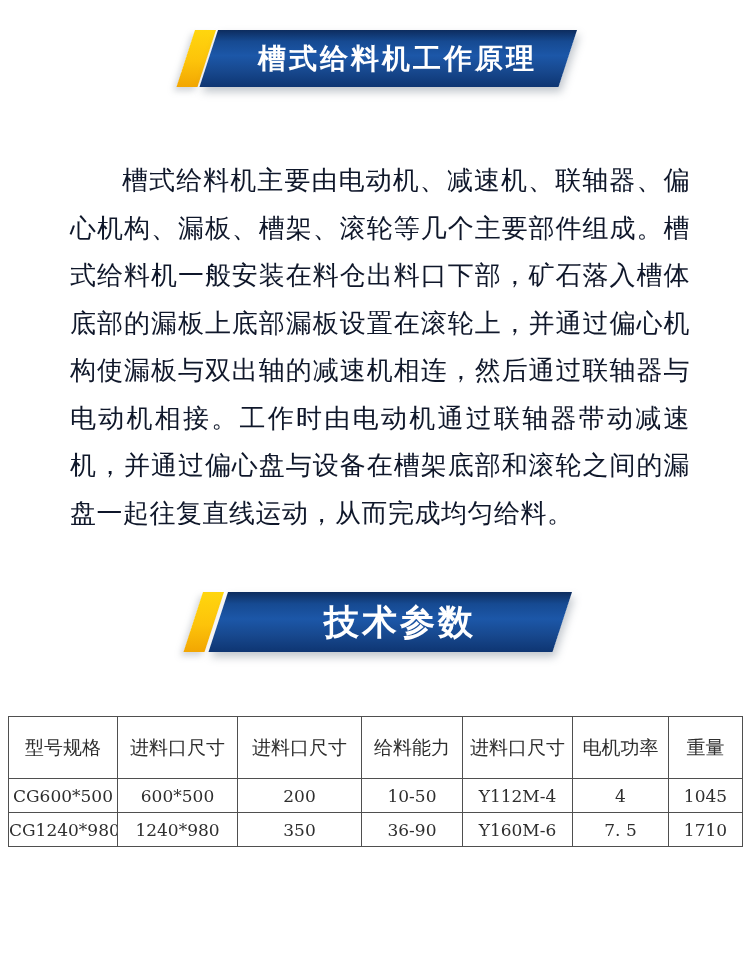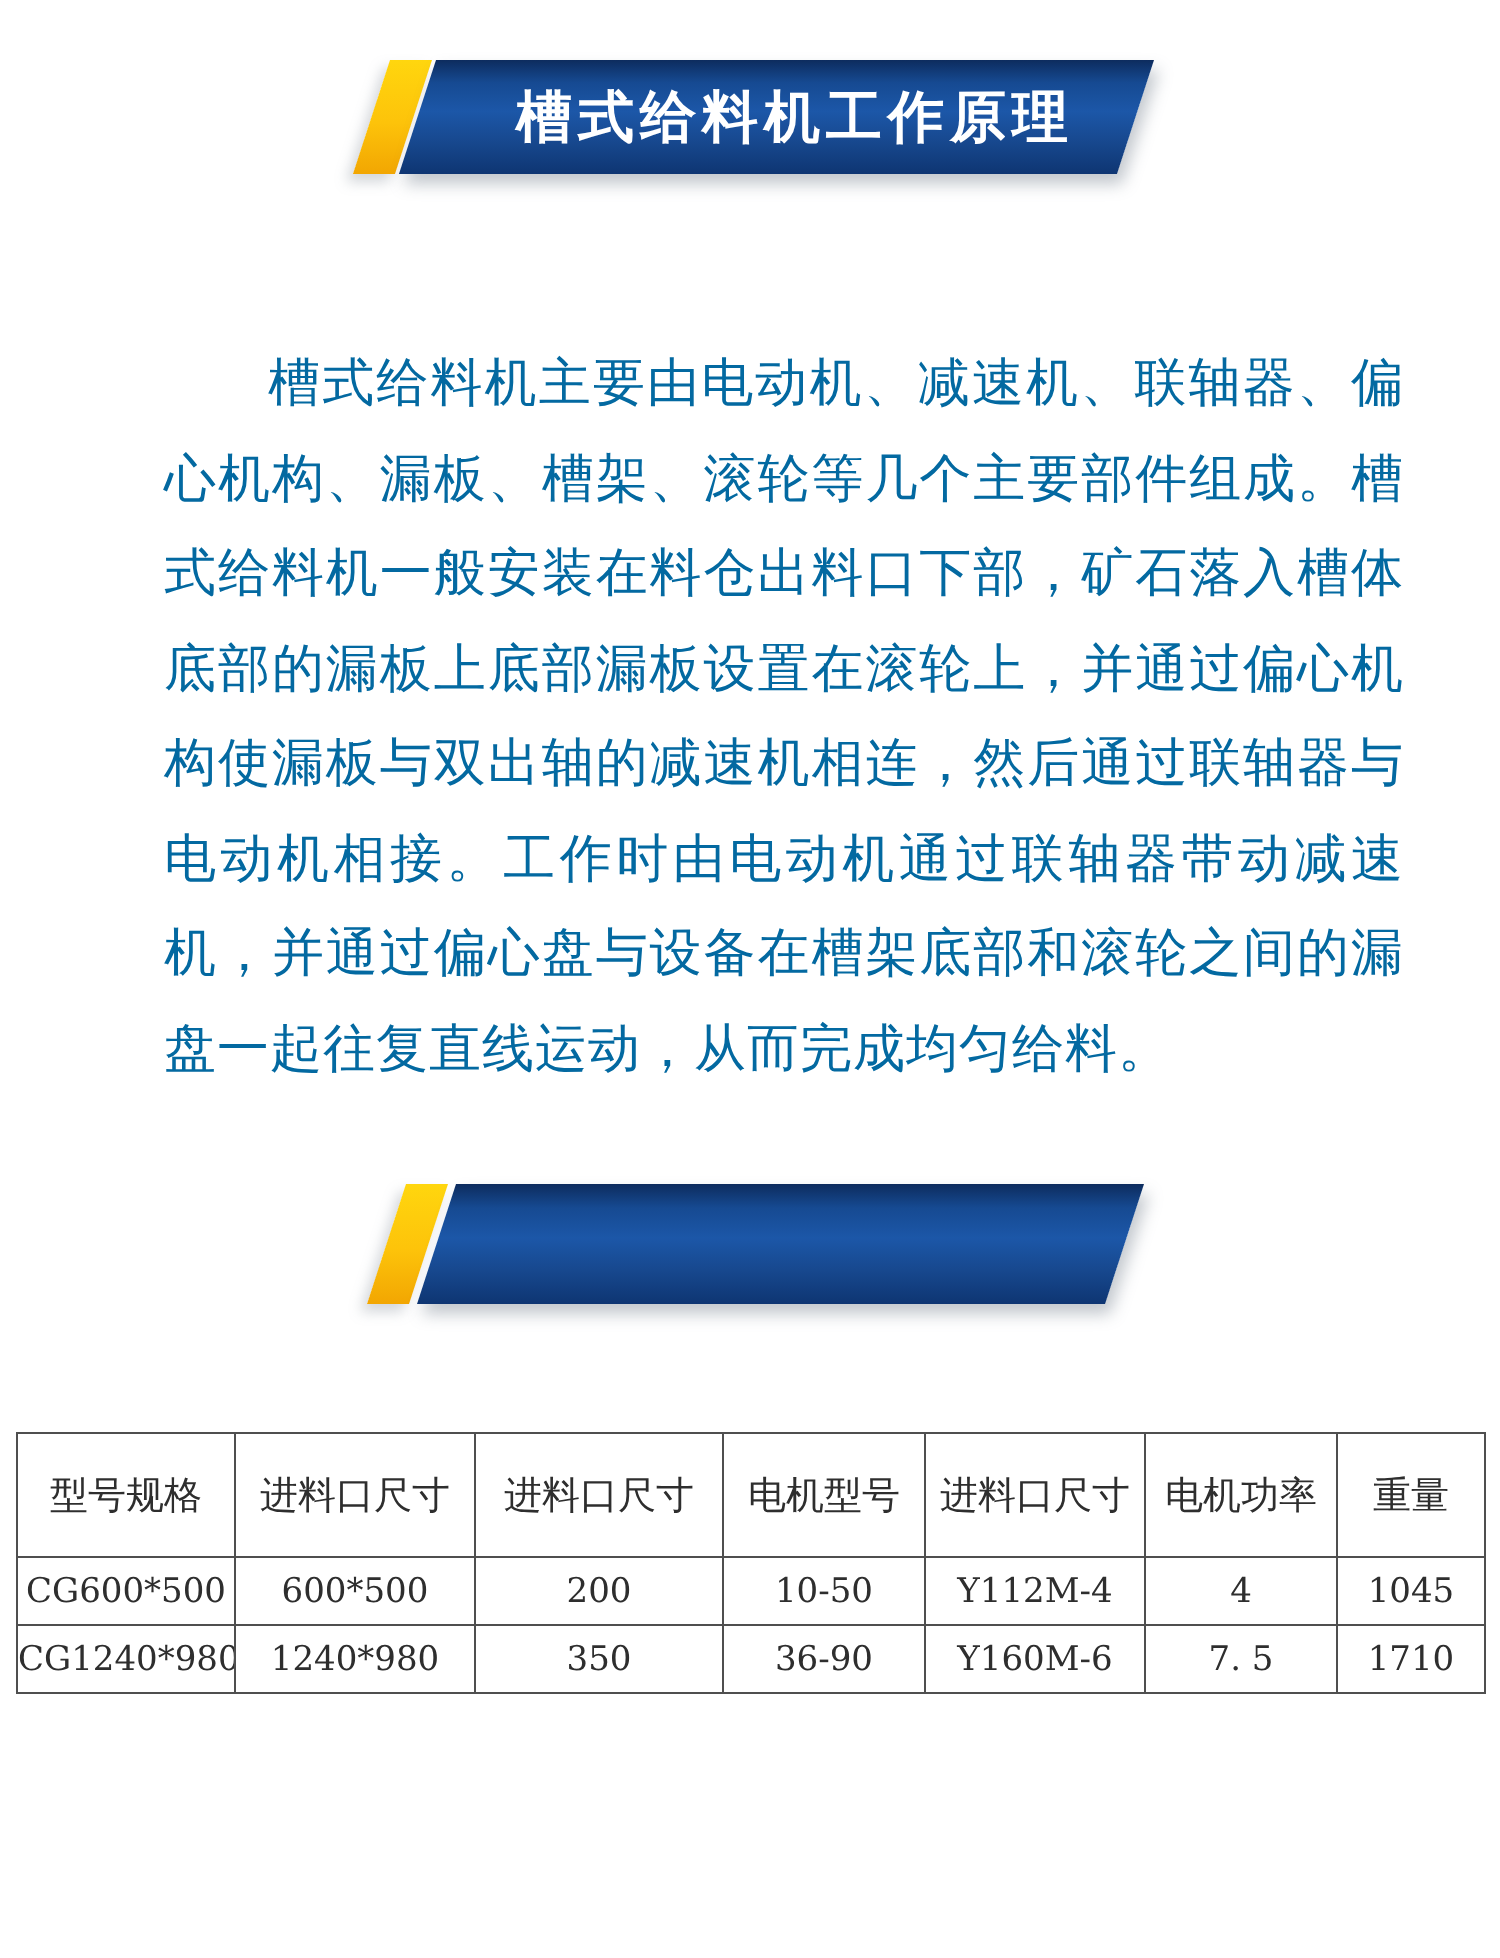--- a/index.html
+++ b/index.html
@@ -59,25 +59,25 @@
   #banner-specs .title  { left: 45px; width: 344px; font-size: 35px; }
 
   
   .article {
     position: absolute;
     left: 66px;
     top: 153px;
     width: 620px;
     font-size: 26px;
     line-height: 47.5px;
-    color: #0369a1;
+    color: #0f172a;
     text-align: justify;
     text-indent: 2em;
     letter-spacing: 0.5px;
-    margin: 16px;
+    margin: 4px;
   }
 
   
   .specs-table {
     position: absolute;
     left: 8px;
     top: 716px;
     width: 734px;
     border-collapse: collapse;
     table-layout: fixed;
@@ -105,38 +105,39 @@
     <div class="shape yellow"></div>
     <div class="shape blue"></div>
     <div class="title">槽式给料机工作原理</div>
   </div>
 
   <p class="article">槽式给料机主要由电动机、减速机、联轴器、偏心机构、漏板、槽架、滚轮等几个主要部件组成。槽式给料机一般安装在料仓出料口下部，矿石落入槽体底部的漏板上底部漏板设置在滚轮上，并通过偏心机构使漏板与双出轴的减速机相连，然后通过联轴器与电动机相接。工作时由电动机通过联轴器带动减速机，并通过偏心盘与设备在槽架底部和滚轮之间的漏盘一起往复直线运动，从而完成均匀给料。</p>
 
   <div class="banner" id="banner-specs">
     <div class="shape yellow"></div>
     <div class="shape blue"></div>
+    <div class="title">技术参数</div>
   </div>
 
   <table class="specs-table">
     <colgroup>
       <col style="width:109px">
         <col style="width:120px">
         <col style="width:124px">
       <col style="width:101px">
         <col style="width:110px">
         <col style="width:96px">
       <col style="width:74px">
     </colgroup>
     <thead>
       <tr>
         <th>型号规格</th>
         <th>进料口尺寸</th>
         <th>进料口尺寸</th>
-        <th>电机型号</th>
+        <th>给料能力</th>
         <th>进料口尺寸</th>
         <th>电机功率</th>
         <th>重量</th>
       </tr>
     </thead>
     <tbody>
       <tr>
         <td>CG600*500</td>
         <td>600*500</td>
         <td>200</td>

